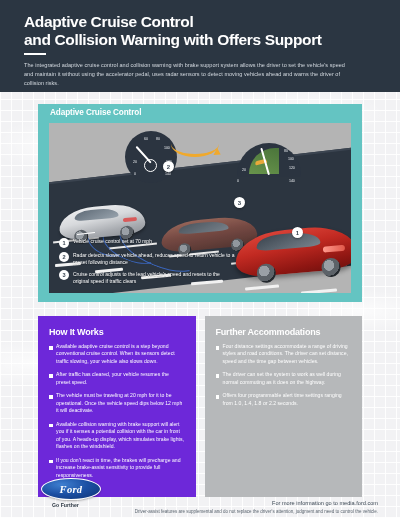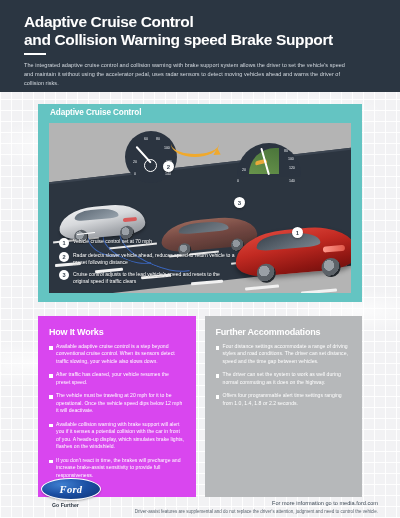--- a/index.html
+++ b/index.html
@@ -317,21 +317,21 @@
     width: 324px;
     display: flex;
     gap: 9px;
     z-index: 3;
   }
   .panel {
     flex: 1 1 0;
     padding: 11px 11px 12px 11px;
     min-height: 174px;
   }
-  .panel-pink { background: #d946ef; }
+  .panel-pink { background: #6d28d9; }
   .panel-gray { background: #b6b8ba; }
 
   .panel-title {
     color: #ffffff;
     font-size: 9px;
     font-weight: bold;
     letter-spacing: -0.2px;
     margin-bottom: 6px;
   }
   .bullet-row {
@@ -401,21 +401,21 @@
   }
 </style>
 </head>
 <body>
 
 <div class="page-bg"></div>
 
 <div class="masthead">
   <div class="mast-title">
     <div>Adaptive Cruise Control</div>
-    <div>and Collision Warning speed Brake Support</div>
+    <div>and Collision Warning with Offers Support</div>
   </div>
   <div class="mast-rule"></div>
   <div class="mast-sub">The integrated adaptive cruise control and collision warning with brake support system allows the driver to set the vehicle's speed and maintain it without using the accelerator pedal, uses radar sensors to detect moving vehicles ahead and warns the driver of collision risks.</div>
 </div>
 
 <div class="hero">
   <div class="hero-head">Adaptive Cruise Control</div>
 
   <div class="hero-stage">
 

